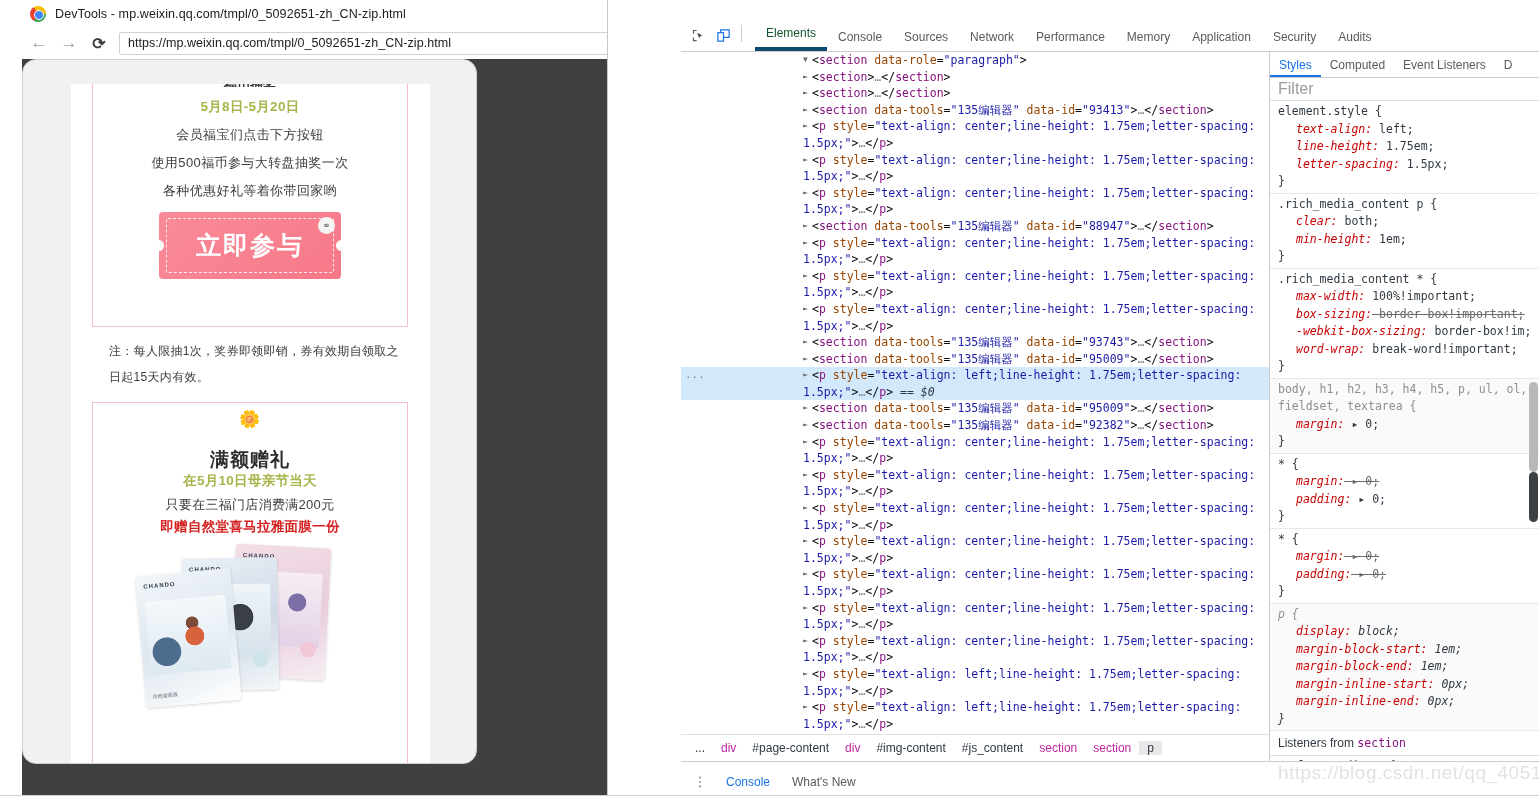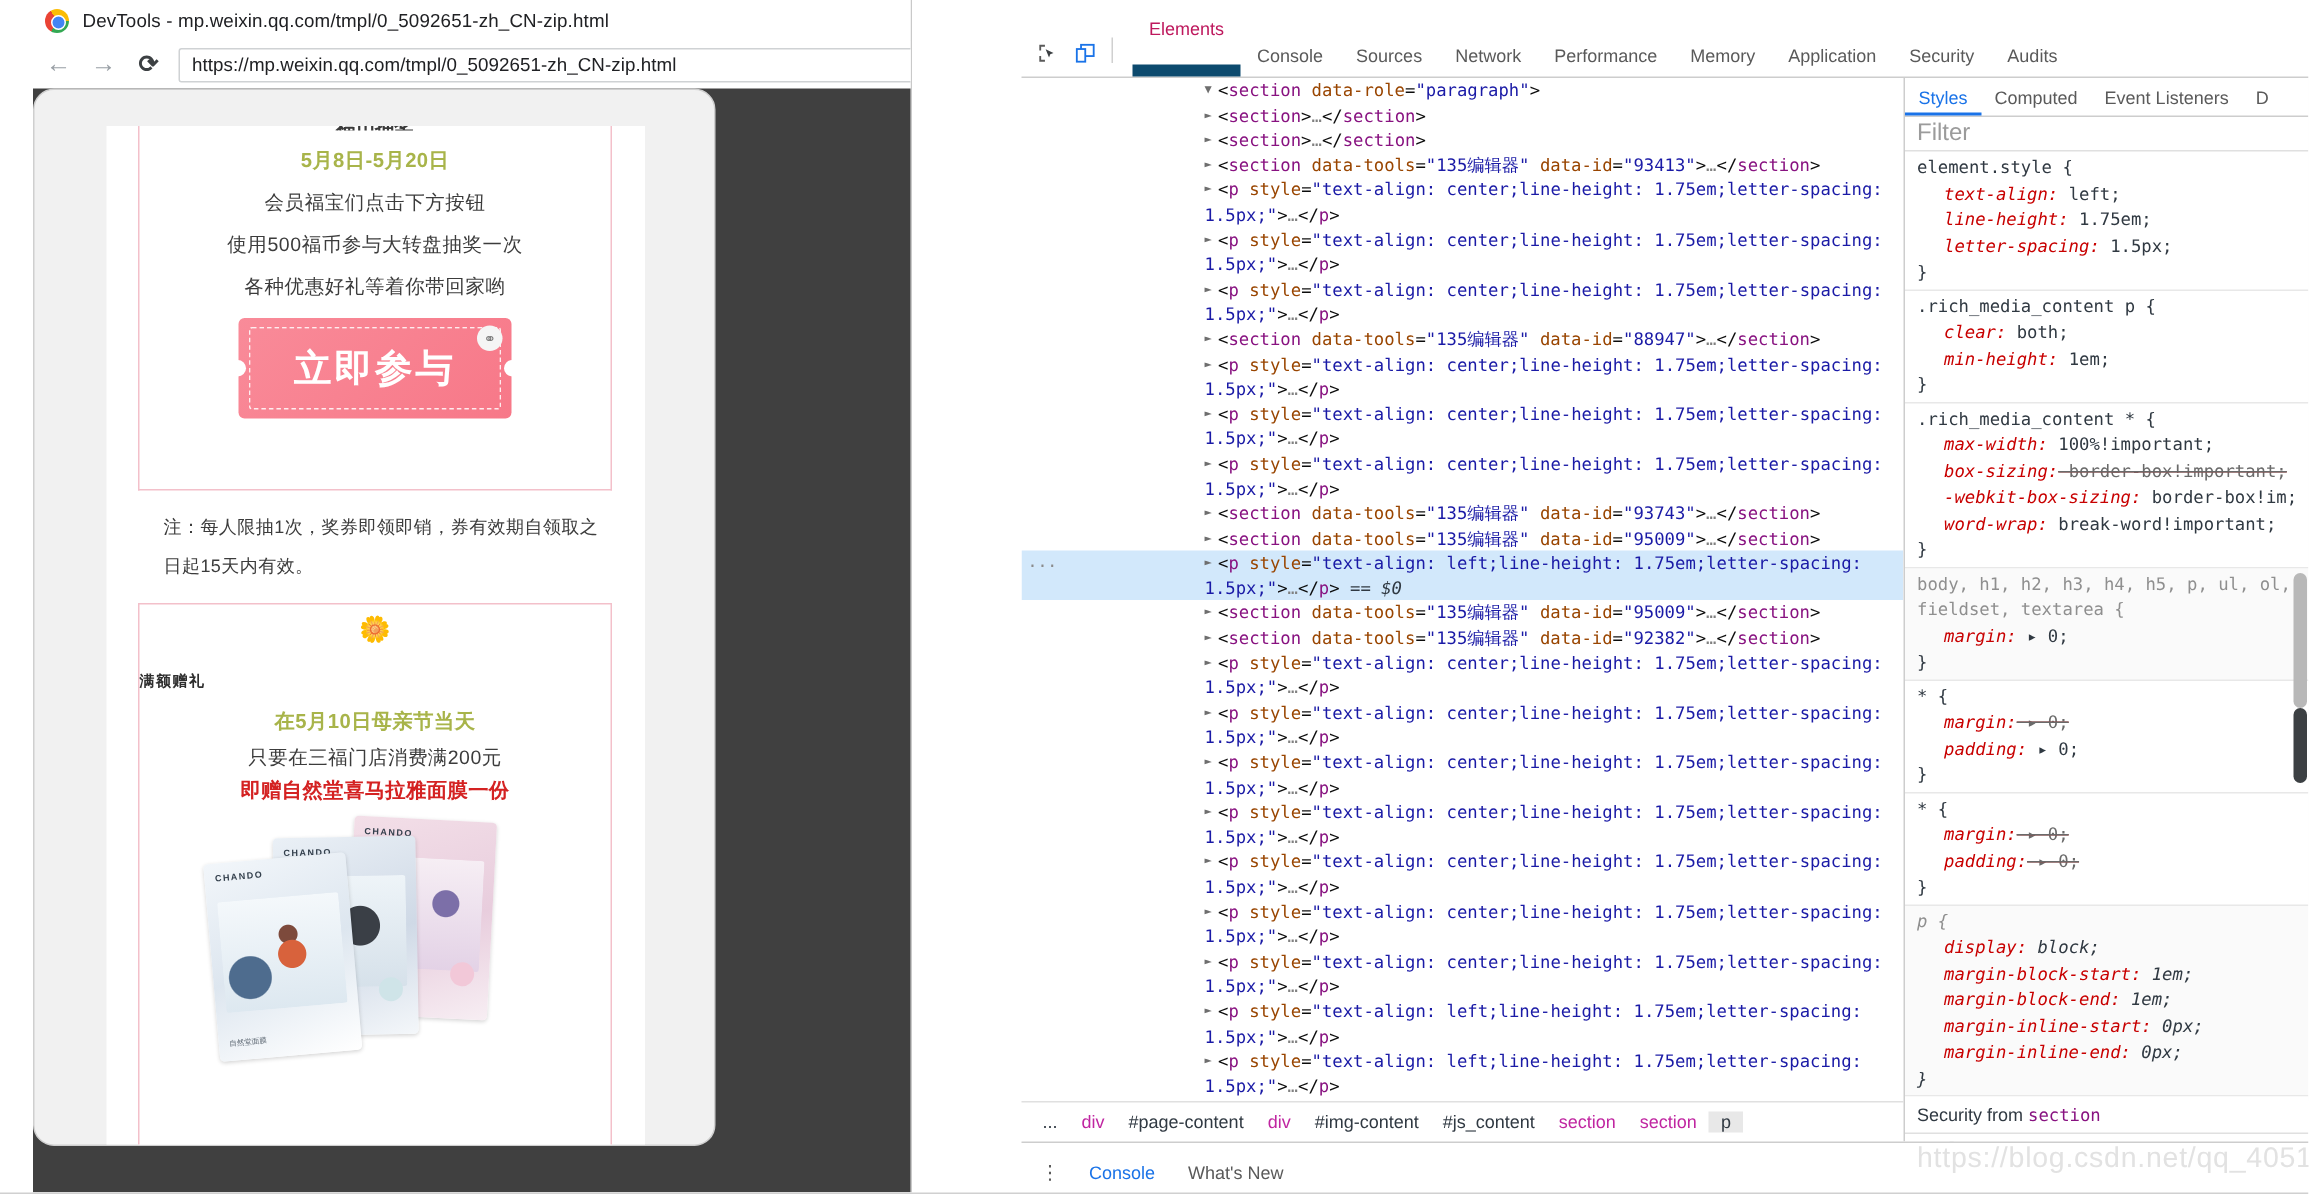--- a/index.html
+++ b/index.html
@@ -75,22 +75,22 @@
     border-radius:50%; background:#f5f5f5; display:flex; align-items:center;
     justify-content:center; font-size:10px; color:#7a7a7a; }
 
   .note { position:absolute; left:38px; top:254px; width:290px;
     font-size:12px; color:#3c3c3c; line-height:26px; letter-spacing:0.3px; }
 
   .card2 { position:absolute; left:21px; top:318px; width:316px; height:363px;
     border:1.5px solid #f3c0ca; background:#fff; }
   .flower { position:absolute; left:50%; top:6px; transform:translateX(-50%);
     font-size:17px; }
-  .c2-h { position:absolute; left:0; top:44px; width:100%; text-align:left;
-    font-size:10px; font-weight:bold; color:#2f2f2f; letter-spacing:1px; }
+  .c2-h { position:absolute; left:0; top:44px; width:100%; text-align:center;
+    font-size:19px; font-weight:bold; color:#2f2f2f; letter-spacing:1px; }
   .c2-l1 { position:absolute; left:0; top:69px; width:100%; text-align:center;
     font-size:13.5px; font-weight:bold; color:#a8b44a; letter-spacing:0.3px; }
   .c2-l2 { position:absolute; left:0; top:93px; width:100%; text-align:center;
     font-size:13px; color:#3c3c3c; letter-spacing:0.3px; }
   .c2-l3 { position:absolute; left:0; top:115px; width:100%; text-align:center;
     font-size:13.5px; font-weight:bold; color:#d42222; letter-spacing:0.3px; }
 
   .product { position:absolute; left:30px; top:143px; width:256px; height:150px; }
   .pk { position:absolute; border-radius:3px; box-shadow:0 1px 3px rgba(0,0,0,.18);
     overflow:hidden; }
@@ -134,21 +134,21 @@
     background:#ffffff; font-family:"DejaVu Sans Mono", monospace; }
   .dt-tabbar { position:absolute; left:0; top:22px; width:858px; height:30px;
     background:#ffffff; border-bottom:1px solid #cdcdcd; display:flex;
     align-items:flex-end; }
   .dt-icons { display:flex; align-items:center; height:30px; padding:0 6px 2px 6px; }
   .dt-icon { width:22px; height:22px; display:flex; align-items:center;
     justify-content:center; margin-right:3px; }
   .dt-sep { width:1px; height:17px; background:#d0d0d0; margin:0 7px 3px 4px; }
   .dt-tab { font-family:"Liberation Sans", sans-serif; font-size:12px;
     color:#5a5a5a; padding:0 11px 7px 11px; }
-  .dt-tab.active { color:#be185d; border-bottom:8px solid #0c4a6e; padding-bottom:17px; }
+  .dt-tab.active { color:#14532d; border-bottom:4px solid #0c4a6e; padding-bottom:7px; }
 
   .dom-pane { position:absolute; left:0; top:52px; width:588px; height:682px;
     background:#ffffff; overflow:hidden; font-size:11.5px; line-height:16.6px; }
   .dom-row { position:relative; padding-left:122px; padding-right:8px;
     white-space:normal; word-break:break-word; color:#0b0b0b; }
   .dom-row.sel { background:#d2e8fb; }
   .dom-row .gut { position:absolute; left:4px; top:0; color:#8a8a8a; font-size:11px; }
   .tri { display:inline-block; width:9px; color:#6e6e6e; font-size:8px;
     vertical-align:2px; }
   .tri.open { color:#6e6e6e; }
@@ -447,21 +447,21 @@
         </div>
         <div class="rule ua">
           <div class="sel-t ital">p {</div>
           <div><span class="prop ital">display:</span><span class="val ital"> block;</span></div>
           <div><span class="prop ital">margin-block-start:</span><span class="val ital"> 1em;</span></div>
           <div><span class="prop ital">margin-block-end:</span><span class="val ital"> 1em;</span></div>
           <div><span class="prop ital">margin-inline-start:</span><span class="val ital"> 0px;</span></div>
           <div><span class="prop ital">margin-inline-end:</span><span class="val ital"> 0px;</span></div>
           <div class="ital">}</div>
         </div>
-        <div class="inherit-hdr"><span>Security from </span><span class="tgname">section</span></div>
+        <div class="inherit-hdr"><span>Listeners from </span><span class="tgname">section</span></div>
         <div class="rule">
           <div class="sel-b">Style Attribute {</div>
         </div>
       </div>
     <span class="st-scroll"></span>
     <span class="st-scroll2"></span>
   </div>
 
   <div class="drawer">
     <span class="kebab">⋮</span>

